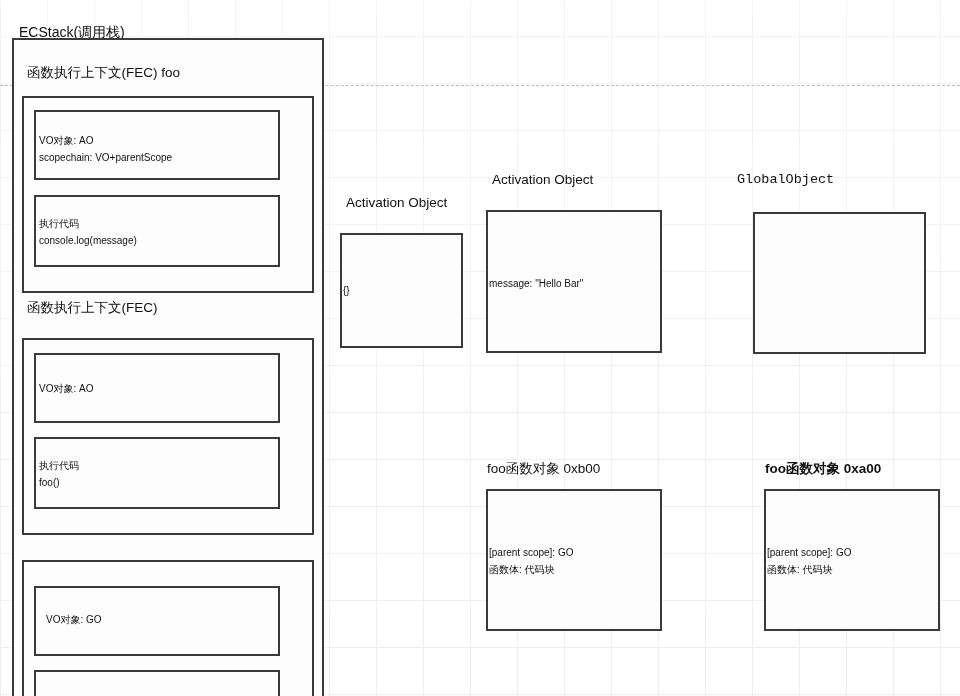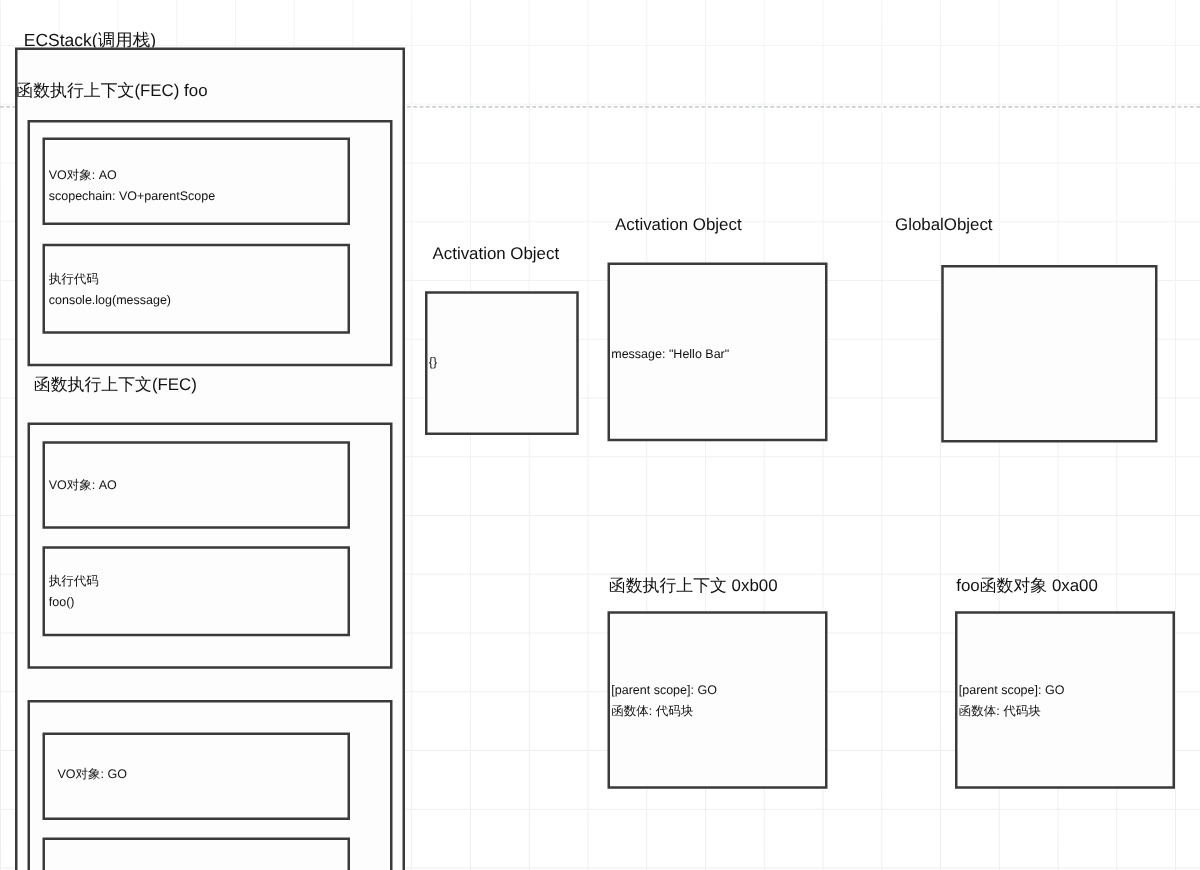--- a/index.html
+++ b/index.html
@@ -67,21 +67,21 @@
 <div id="grid"></div>
 <div id="grid-fade"></div>
 <div id="dashline"></div>
 
 <div class="layer">
 
   <div class="stack-title" style="left:19px;top:24px;">ECStack(调用栈)</div>
 
   <div class="box" style="left:12px;top:38px;width:312px;height:662px;"></div>
 
-  <div class="lbl" style="left:13px;top:65px;">函数执行上下文(FEC) foo</div>
+  <div class="lbl" style="left:27px;top:65px;">函数执行上下文(FEC) foo</div>
   <div class="box" style="left:22px;top:96px;width:292px;height:197px;"></div>
   <div class="box" style="left:34px;top:110px;width:246px;height:70px;"></div>
   <div class="txt" style="left:39px;top:133px;">VO对象: AO
 scopechain: VO+parentScope</div>
   <div class="box" style="left:34px;top:195px;width:246px;height:72px;"></div>
   <div class="txt" style="left:39px;top:216px;">执行代码
 console.log(message)</div>
 
   <div class="lbl" style="left:27px;top:300px;">函数执行上下文(FEC)</div>
   <div class="box" style="left:22px;top:338px;width:292px;height:197px;"></div>
@@ -101,25 +101,25 @@
 <div class="layer">
 
   <div class="lbl" style="left:346px;top:195px;">Activation Object</div>
   <div class="box" style="left:340px;top:233px;width:123px;height:115px;"></div>
   <div class="txt" style="left:343px;top:283px;">{}</div>
 
   <div class="lbl" style="left:492px;top:172px;">Activation Object</div>
   <div class="box" style="left:486px;top:210px;width:176px;height:143px;"></div>
   <div class="txt" style="left:489px;top:276px;">message: "Hello Bar"</div>
 
-  <div class="lbl" style="left:716px;top:172px;">GlobalObject</div>
+  <div class="lbl" style="left:737px;top:172px;font-family:Liberation Mono, monospace;">GlobalObject</div>
   <div class="box" style="left:753px;top:212px;width:173px;height:142px;"></div>
 
-  <div class="lbl" style="left:487px;top:461px;">函数执行上下文 0xb00</div>
+  <div class="lbl" style="left:487px;top:461px;">foo函数对象 0xb00</div>
   <div class="box" style="left:486px;top:489px;width:176px;height:142px;"></div>
   <div class="txt" style="left:489px;top:545px;">[parent scope]: GO
 函数体: 代码块</div>
 
-  <div class="lbl" style="left:765px;top:461px;">foo函数对象 0xa00</div>
+  <div class="lbl" style="left:765px;top:461px;font-weight:bold;">foo函数对象 0xa00</div>
   <div class="box" style="left:764px;top:489px;width:176px;height:142px;"></div>
   <div class="txt" style="left:767px;top:545px;">[parent scope]: GO
 函数体: 代码块</div>
 </div>
 
 </body></html>

